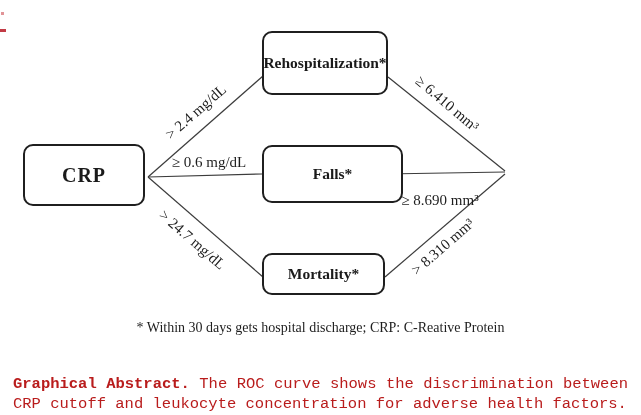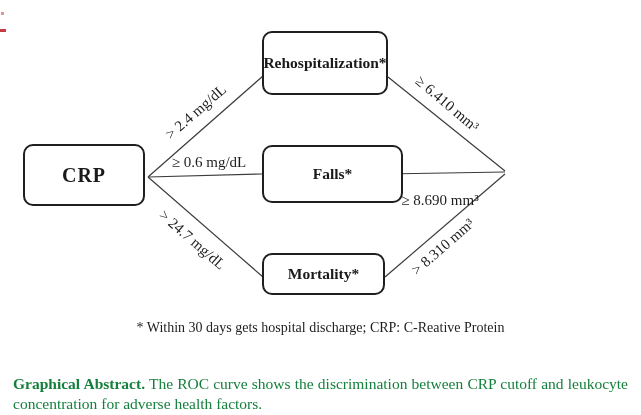--- a/index.html
+++ b/index.html
@@ -50,21 +50,22 @@
     text-align: center;
     font-size: 14px;
     color: #1d1d1d;
   }
   .caption {
     position: absolute;
     left: 13px; right: 13px; top: 374px;
     font-size: 15.5px;
     line-height: 20px;
     text-align: justify;
-    color: #15803d;
+    color: #b91c1c;
+    font-family: Liberation Mono, monospace;
   }
   .caption b { font-weight: bold; }
   .red-mark { position: absolute; left: 0; top: 11px; width: 8px; height: 26px; }
   .red-mark .dot  { position: absolute; left: 1px; top: 1px; width: 3px; height: 3px; background: #d4666b; opacity: .7; }
   .red-mark .dash { position: absolute; left: 0; top: 18px; width: 6px; height: 2.5px; background: #c23b45; }
 </style>
 </head>
 <body>
 
 <div class="page">

